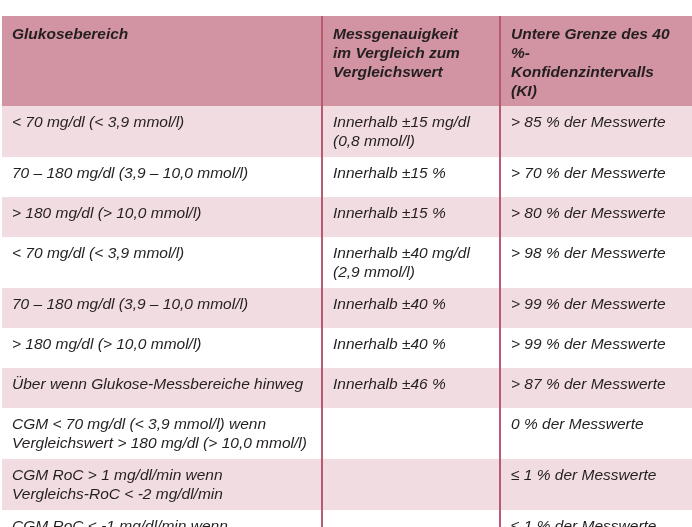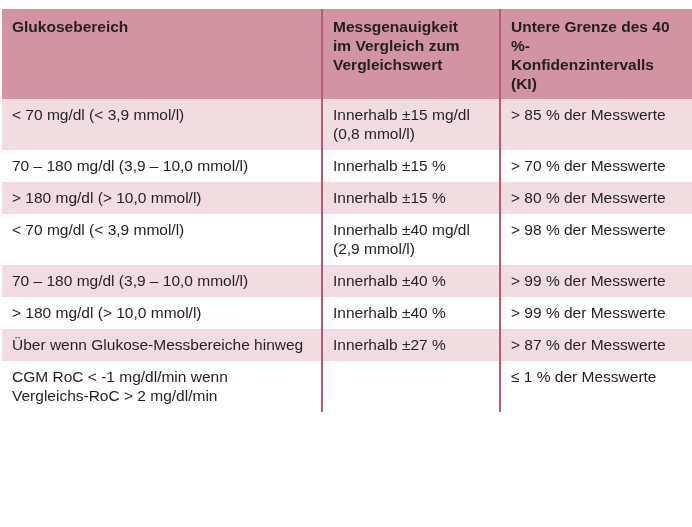--- a/index.html
+++ b/index.html
@@ -13,22 +13,23 @@
   html, body {
     margin: 0;
     padding: 0;
     background: #ffffff;
     font-family: "Liberation Sans", sans-serif;
   }
   .table-wrap {
     width: 692px;
     height: 527px;
     background: #ffffff;
-    padding: 9px 0 5px 2px;
+    padding: 16px 0 5px 2px;
     overflow: hidden;
+    font-style: italic;
   }
   table.glucose-table {
     width: 690px;
     border-collapse: collapse;
     table-layout: fixed;
   }
   col.c1 { width: 320px; }
   col.c2 { width: 178px; }
   col.c3 { width: 192px; }
   th, td {
@@ -45,21 +46,21 @@
     background: var(--header-bg);
     font-weight: bold;
     height: 70px;
     padding-top: 8px;
   }
   th + th, td + td {
     border-left: 2px solid var(--divider);
   }
   tbody td { background: var(--row-bg); }
   tbody tr:nth-child(odd) td { background: var(--row-alt-bg); }
-  tbody td.single { height: 32px; }
+  tbody td.single { height: 40px; }
   tbody td.double { height: 51px; margin-top: 15px; }
 </style>
 </head>
 <body>
 
 <div class="table-wrap">
   <table class="glucose-table">
     <colgroup>
       <col class="c1">
       <col class="c2">
@@ -103,22 +104,34 @@
           <td class="single">Innerhalb ±40 %</td>
           <td class="single">&gt; 99 % der Messwerte</td>
         </tr>
         <tr>
           <td class="single">&gt; 180 mg/dl (&gt; 10,0 mmol/l)</td>
           <td class="single">Innerhalb ±40 %</td>
           <td class="single">&gt; 99 % der Messwerte</td>
         </tr>
         <tr>
           <td class="single">Über wenn Glukose-Messbereiche hinweg</td>
-          <td class="single">Innerhalb ±27 %</td>
+          <td class="single">Innerhalb ±46 %</td>
           <td class="single">&gt; 87 % der Messwerte</td>
+        </tr>
+        <tr>
+          <td class="double">CGM &lt; 70 mg/dl (&lt; 3,9 mmol/l) wenn
+Vergleichswert &gt; 180 mg/dl (&gt; 10,0 mmol/l)</td>
+          <td class="double"></td>
+          <td class="double">0 % der Messwerte</td>
+        </tr>
+        <tr>
+          <td class="double">CGM RoC &gt; 1 mg/dl/min wenn
+Vergleichs-RoC &lt; -2 mg/dl/min</td>
+          <td class="double"></td>
+          <td class="double">≤ 1 % der Messwerte</td>
         </tr>
         <tr>
           <td class="double">CGM RoC &lt; -1 mg/dl/min wenn
 Vergleichs-RoC &gt; 2 mg/dl/min</td>
           <td class="double"></td>
           <td class="double">≤ 1 % der Messwerte</td>
         </tr>
       </tbody>
   </table>
 </div>

